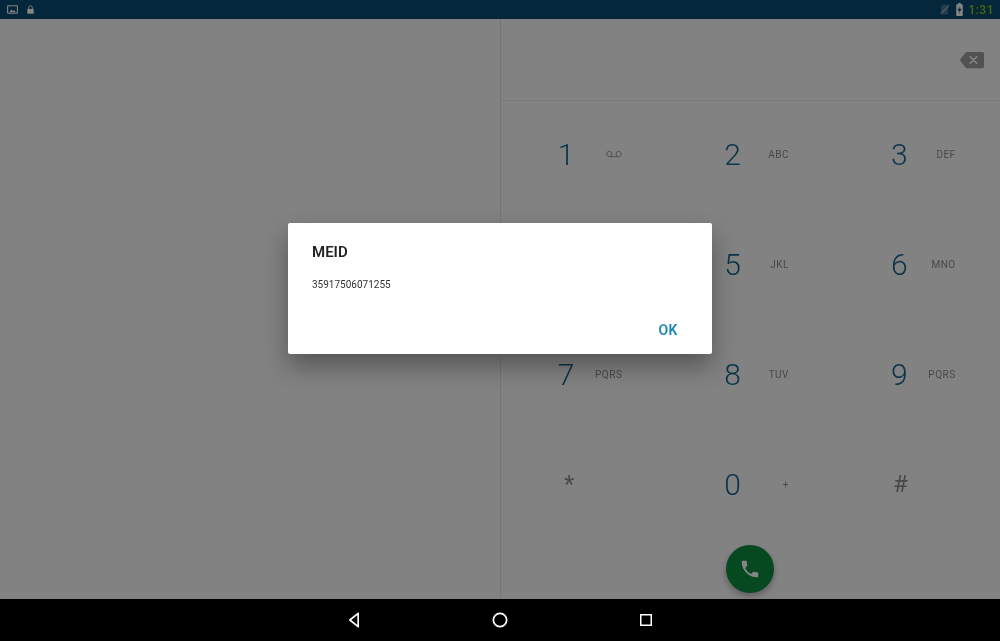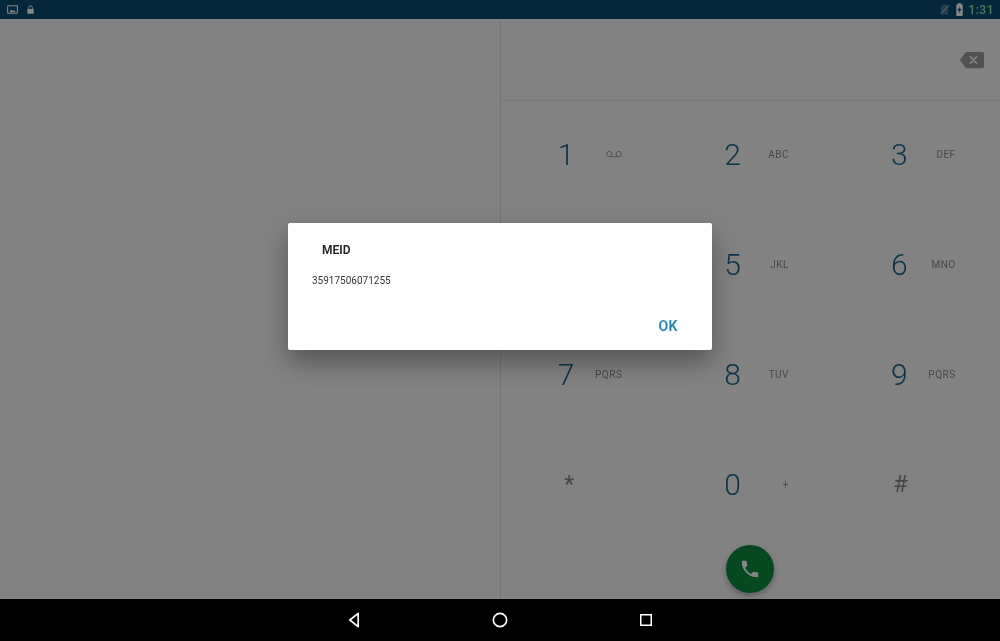--- a/index.html
+++ b/index.html
@@ -11,21 +11,21 @@
     background: #fafafa;
     overflow: hidden;
     position: relative;
   }
   
   .status-bar {
     position: absolute;
     top: 0; left: 0; right: 0;
     height: 19px;
     background: #0a4b71;
-    color: #86efac;
+    color: #84cc16;
     display: flex;
     align-items: center;
     font-size: 12px;
     z-index: 2;
   }
   .status-left {
     display: flex;
     align-items: center;
     gap: 6px;
     padding-left: 6px;
@@ -154,25 +154,24 @@
     top: 223px;
     width: 424px;
     background: #ffffff;
     border-radius: 2px;
     box-shadow: 0 12px 24px rgba(0,0,0,0.35);
     z-index: 6;
     padding: 20px 24px 8px 24px;
     box-sizing: border-box;
   }
   .dialog-title {
-    font-size: 12px;
+    font-size: 15px;
     font-weight: 600;
     color: #222;
     margin-bottom: 18px;
-    margin-left: 10px;
   }
   .dialog-line {
     font-size: 10px;
     color: #333;
     margin-bottom: 18px;
   }
   .dialog-actions {
     display: flex;
     justify-content: flex-end;
     padding-top: 6px;

